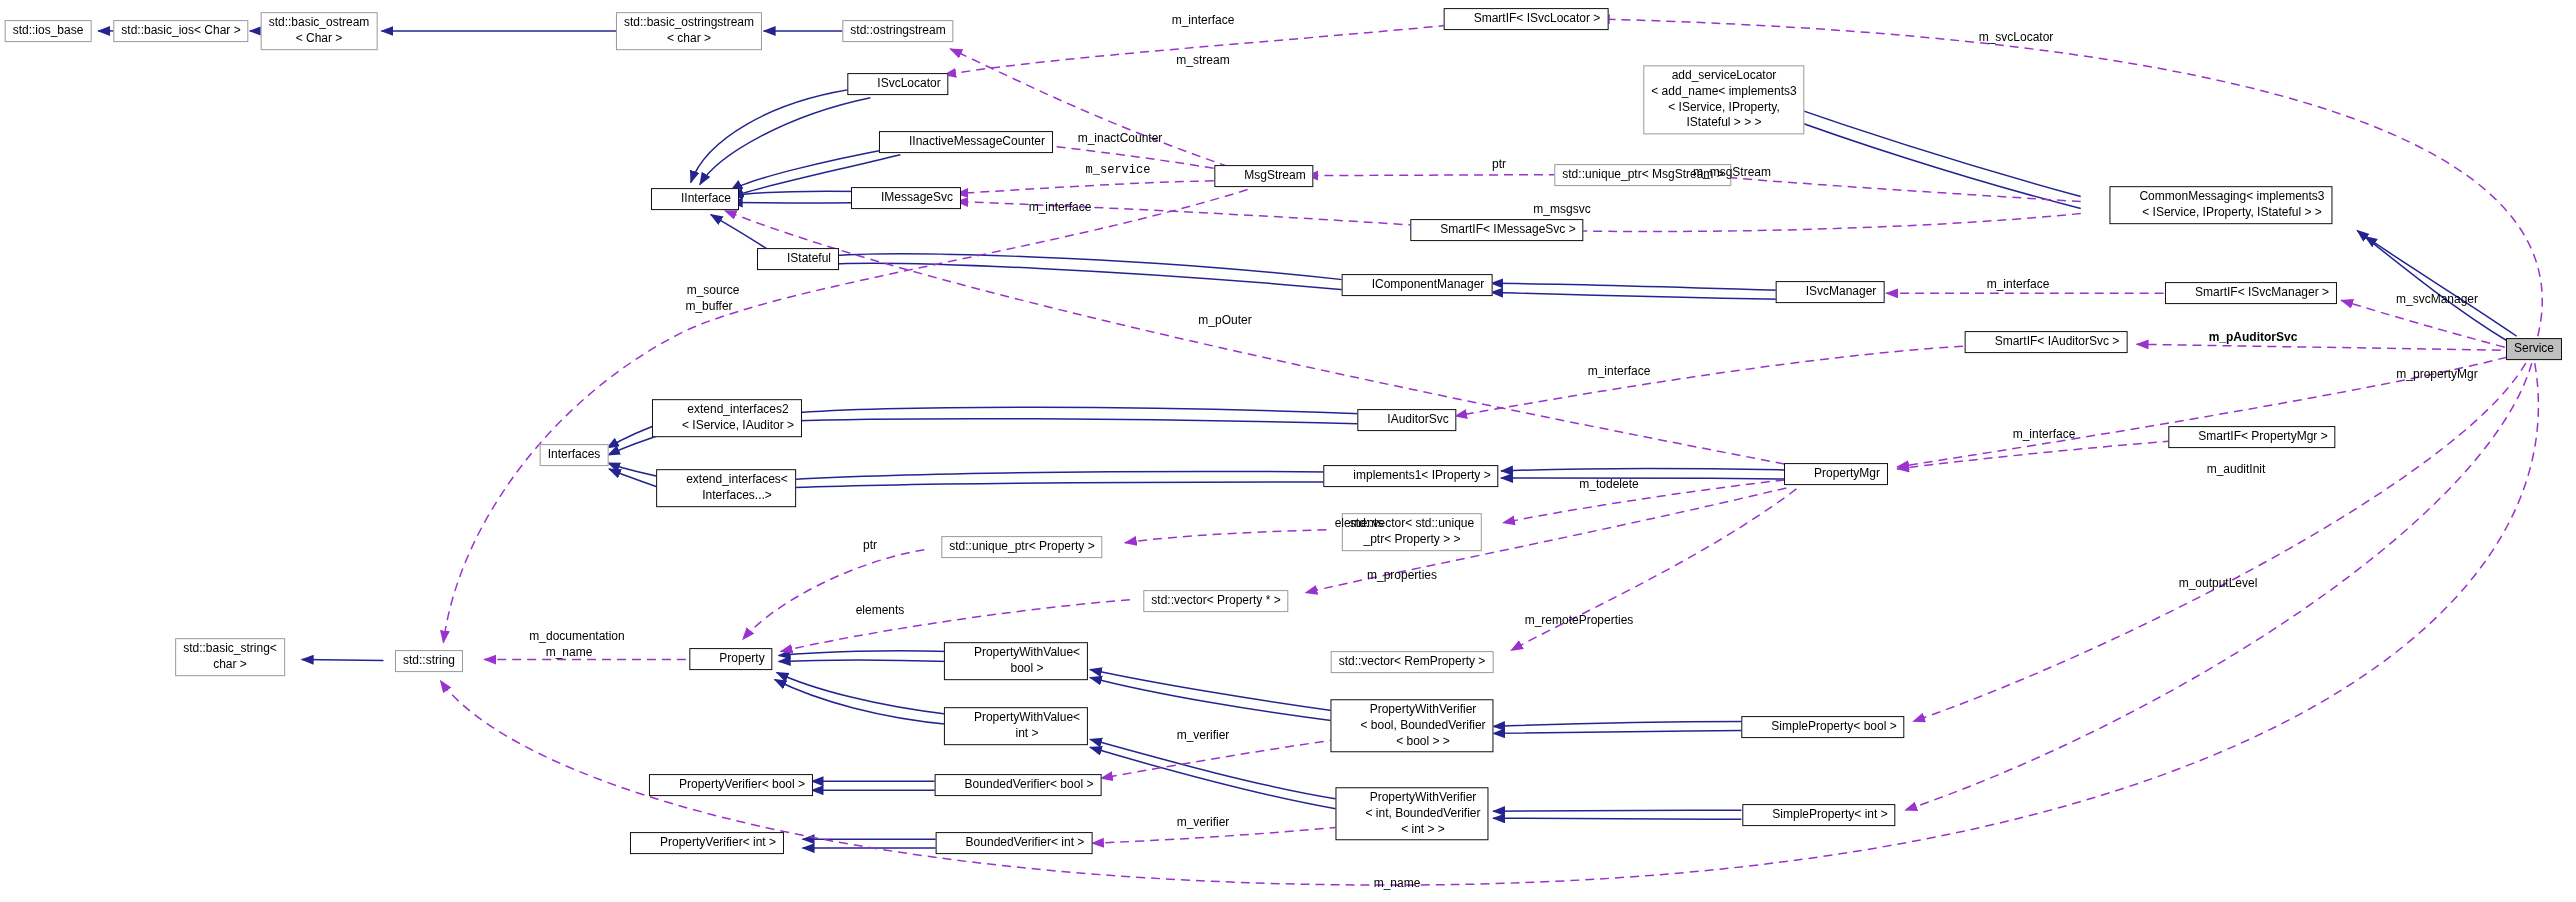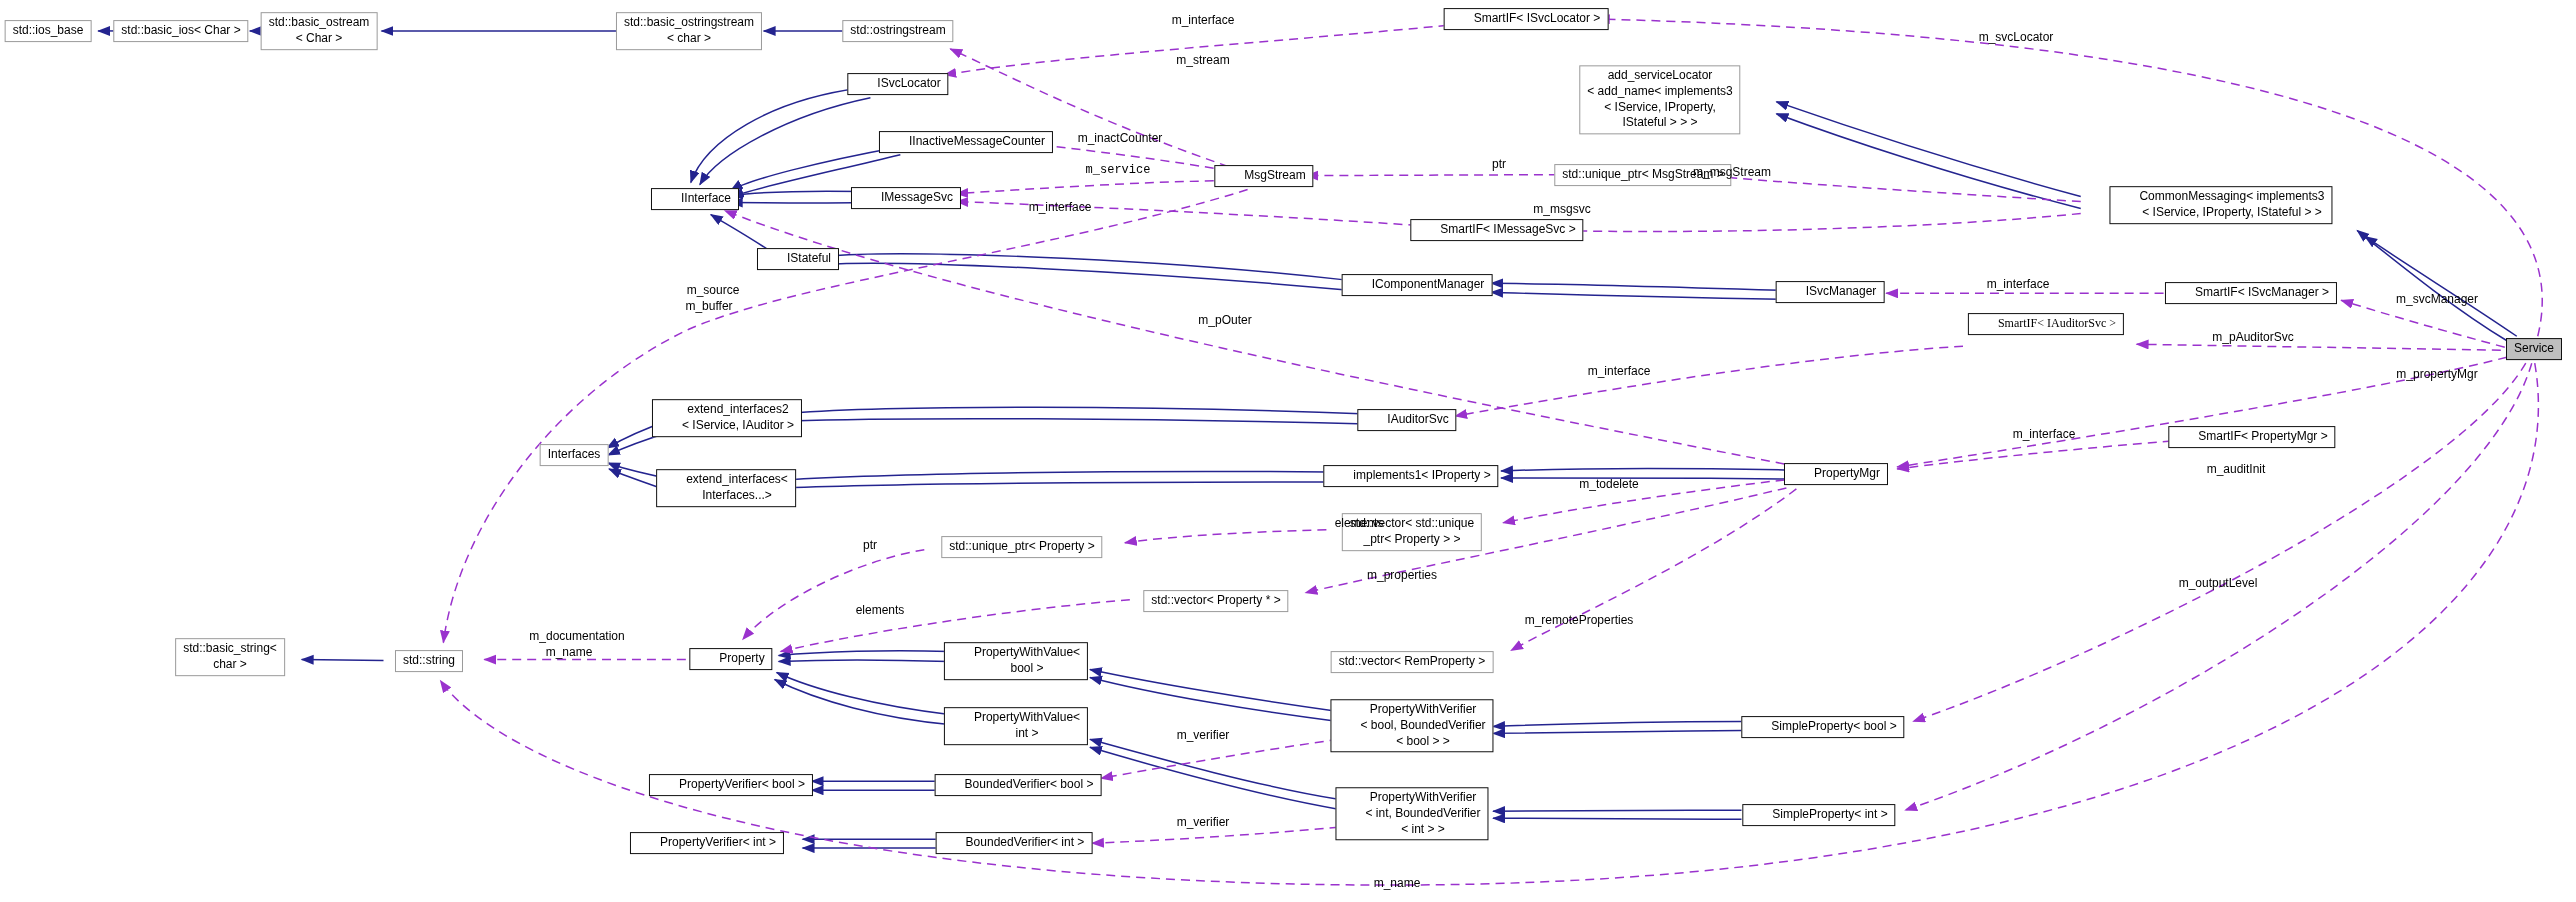--- a/index.html
+++ b/index.html
@@ -125,21 +125,21 @@
       <div class="node std" style="left: 689px; top: 31px;">
         <div>std::basic_ostringstream</div>
         <div>&lt; char &gt;</div>
       </div>
       <div class="node std" style="left: 898px; top: 31px;">
         <div>std::ostringstream</div>
       </div>
       <div class="node class" style="left: 1526px; top: 19px;">
         <div>SmartIF&lt; ISvcLocator &gt;</div>
       </div>
-      <div class="node std" style="left: 1660px; top: 100px;">
+      <div class="node std" style="left: 1724px; top: 100px;">
         <div>add_serviceLocator</div>
         <div>&lt; add_name&lt; implements3</div>
         <div>&lt; IService, IProperty,</div>
         <div>IStateful &gt; &gt; &gt;</div>
       </div>
       <div class="node class" style="left: 2221px; top: 205px;">
         <div>CommonMessaging&lt; implements3</div>
         <div>&lt; IService, IProperty, IStateful &gt; &gt;</div>
       </div>
       <div class="node main" style="left: 2534px; top: 349px;">
@@ -171,21 +171,21 @@
       </div>
       <div class="node class" style="left: 1417px; top: 285px;">
         <div>IComponentManager</div>
       </div>
       <div class="node class" style="left: 1830px; top: 292px;">
         <div>ISvcManager</div>
       </div>
       <div class="node class" style="left: 2251px; top: 293px;">
         <div>SmartIF&lt; ISvcManager &gt;</div>
       </div>
-      <div class="node class" style="left: 2046px; top: 324px; font-family: Liberation Serif, serif;">
+      <div class="node class" style="left: 2046px; top: 342px;">
         <div>SmartIF&lt; IAuditorSvc &gt;</div>
       </div>
       <div class="node std" style="left: 574px; top: 455px;">
         <div>Interfaces</div>
       </div>
       <div class="node class" style="left: 727px; top: 418px;">
         <div>extend_interfaces2</div>
         <div>&lt; IService, IAuditor &gt;</div>
       </div>
       <div class="node class" style="left: 726px; top: 488px;">
@@ -269,21 +269,21 @@
       <div class="elabel" style="left: 1203px; top: 60px;">m_stream</div>
       <div class="elabel" style="left: 2016px; top: 37px;">m_svcLocator</div>
       <div class="elabel" style="left: 1120px; top: 138px;">m_inactCounter</div>
       <div class="elabel" style="left: 1118px; top: 170px; font-family: Liberation Mono, monospace;">m_service</div>
       <div class="elabel" style="left: 1060px; top: 207px;">m_interface</div>
       <div class="elabel" style="left: 1499px; top: 164px;">ptr</div>
       <div class="elabel" style="left: 1732px; top: 172px;">m_msgStream</div>
       <div class="elabel" style="left: 1562px; top: 209px;">m_msgsvc</div>
       <div class="elabel" style="left: 2018px; top: 284px;">m_interface</div>
       <div class="elabel" style="left: 2437px; top: 299px;">m_svcManager</div>
-      <div class="elabel" style="left: 2253px; top: 337px;">m_pAuditorSvc</div>
+      <div class="elabel" style="left: 2253px; top: 337px; font-weight: bold;">m_pAuditorSvc</div>
       <div class="elabel" style="left: 2437px; top: 374px;">m_propertyMgr</div>
       <div class="elabel" style="left: 713px; top: 290px;">m_source</div>
       <div class="elabel" style="left: 709px; top: 306px;">m_buffer</div>
       <div class="elabel" style="left: 1225px; top: 320px;">m_pOuter</div>
       <div class="elabel" style="left: 1619px; top: 371px;">m_interface</div>
       <div class="elabel" style="left: 2044px; top: 434px;">m_interface</div>
       <div class="elabel" style="left: 2236px; top: 469px;">m_auditInit</div>
       <div class="elabel" style="left: 1609px; top: 484px;">m_todelete</div>
       <div class="elabel" style="left: 1359px; top: 523px;">elements</div>
       <div class="elabel" style="left: 870px; top: 545px;">ptr</div>

